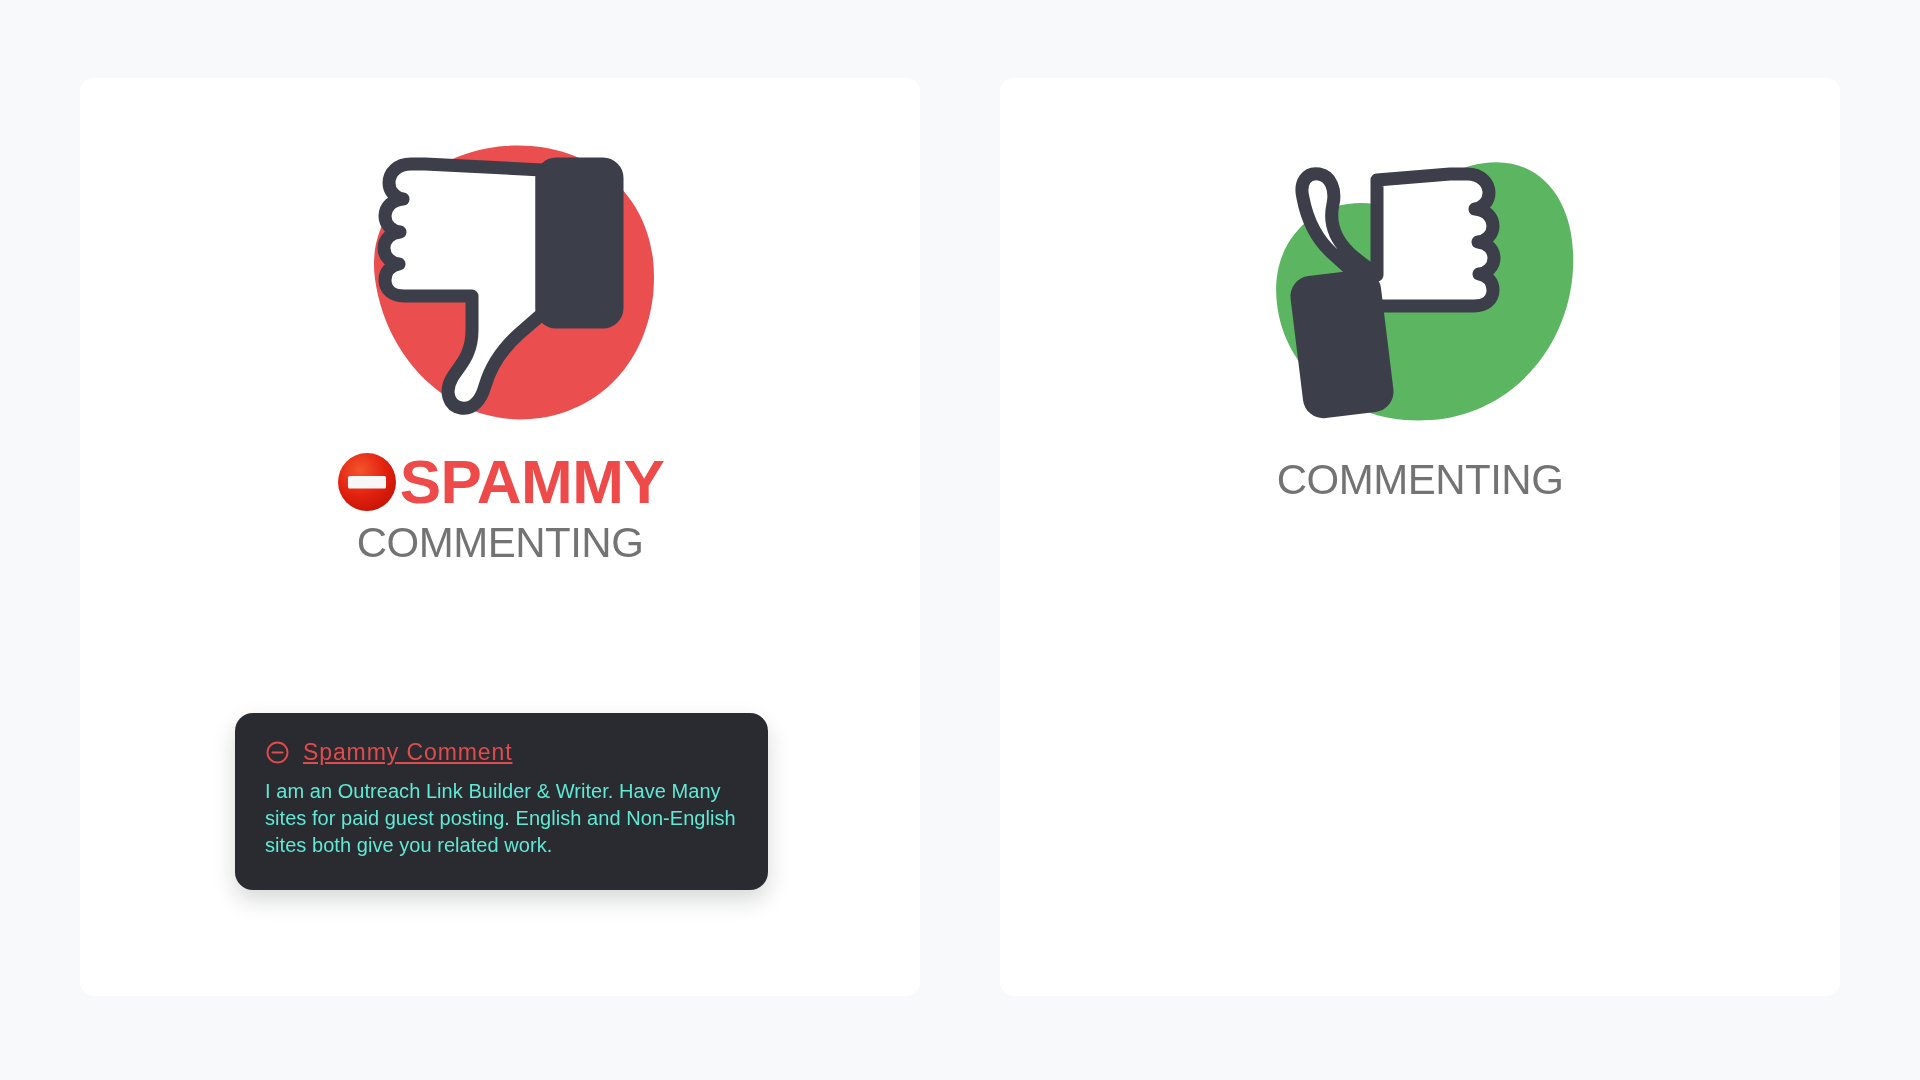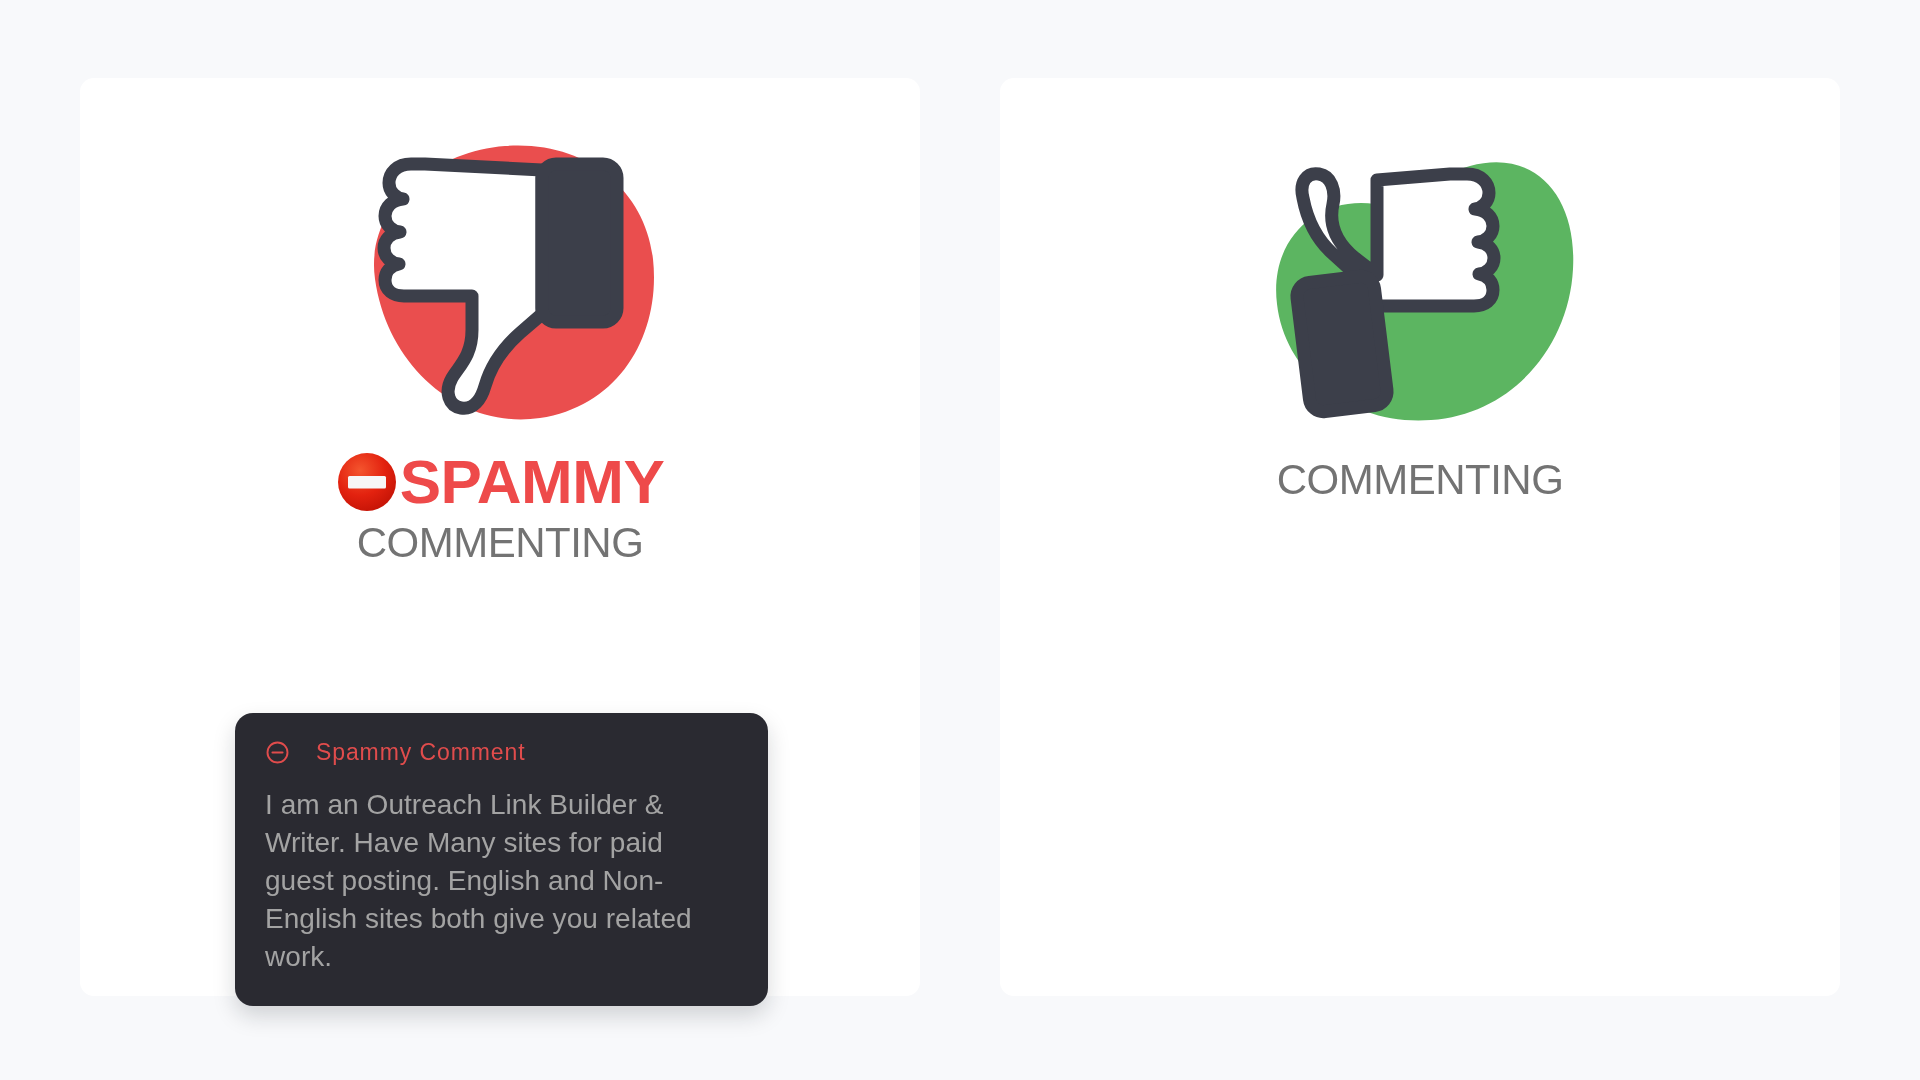--- a/index.html
+++ b/index.html
@@ -73,31 +73,32 @@
   }
   .comment-box-left {
     left: 155px;
     top: 635px;
     width: 533px;
   }
 
   .comment-tag {
     display: flex;
     align-items: center;
-    gap: 26px;
+    gap: 13px;
     font-size: 23px;
     letter-spacing: 0.9px;
-    margin-bottom: 20px;
+    margin-bottom: 12px;
+    text-decoration: underline;
   }
   .tag-spammy  { color: #e04c4c; }
   .tag-icon { width: 25px; height: 25px; flex: none; display: block; }
 
   .comment-body {
-    color: #a3a3a3;
-    font-size: 28px;
+    color: #5eead4;
+    font-size: 20px;
     line-height: 1.36;
     letter-spacing: 0.05px;
   }
 </style>
 </head>
 <body>
 
 <div class="stage">
 
   <div class="card card-left">

